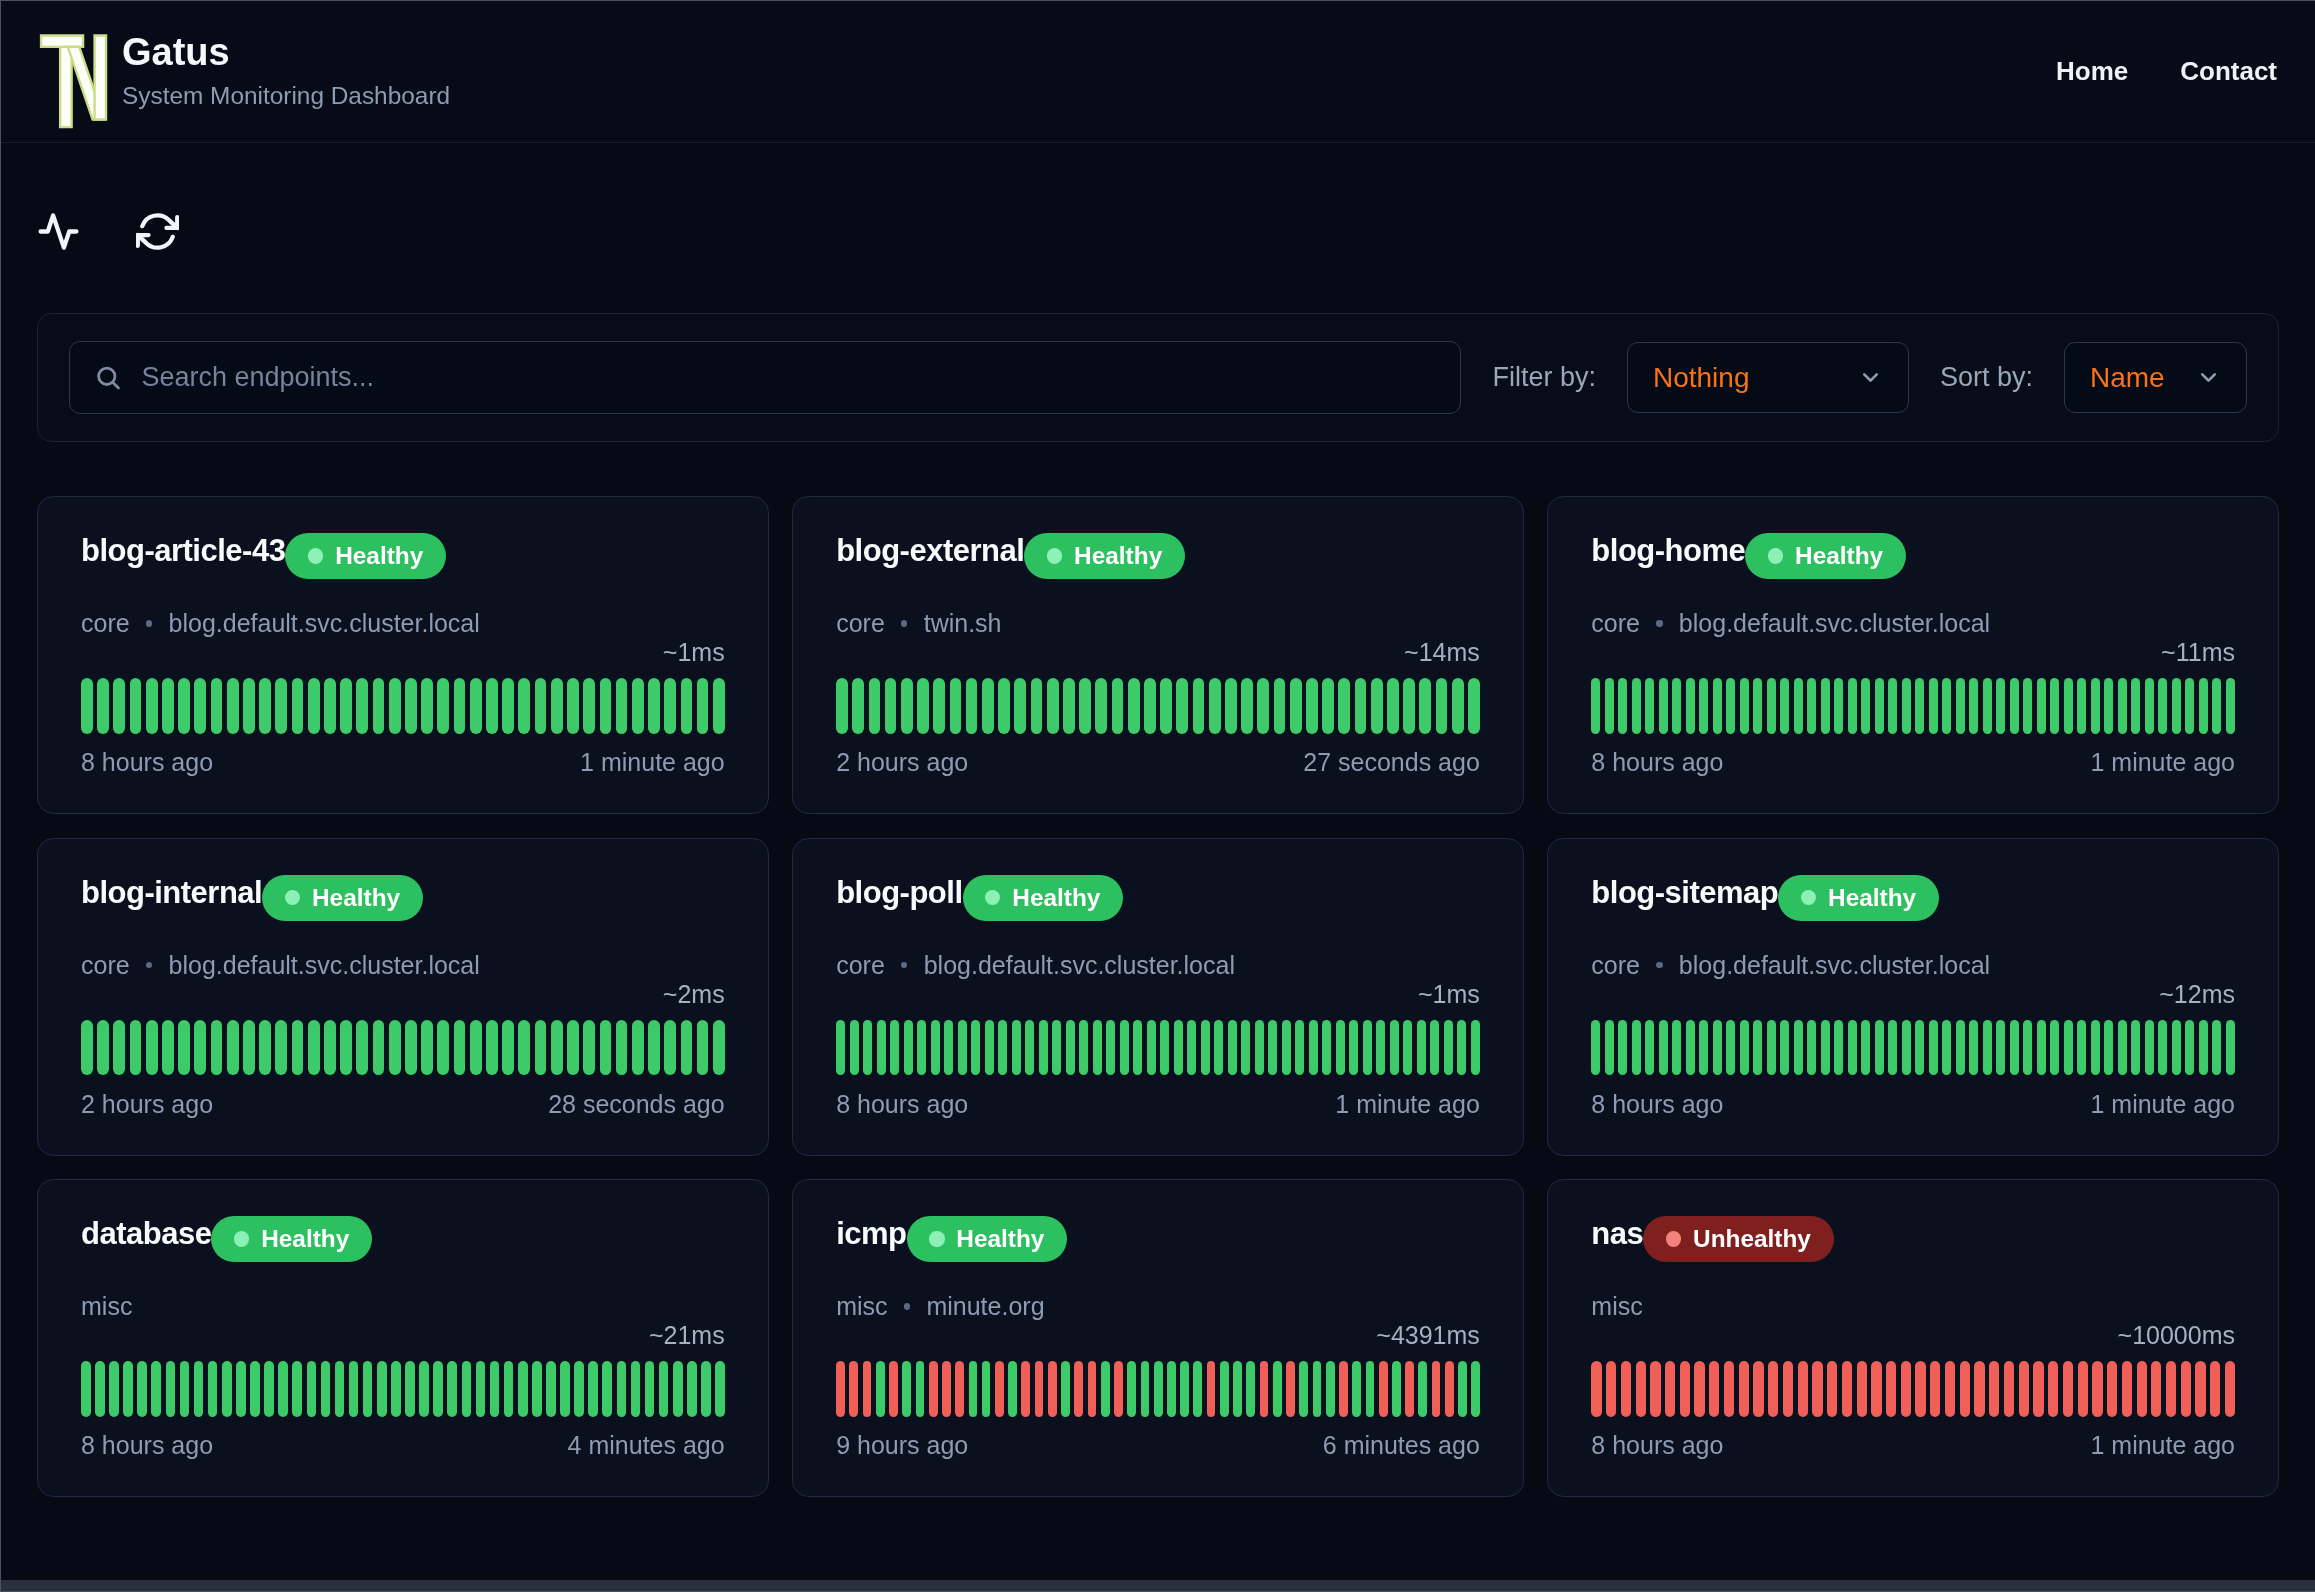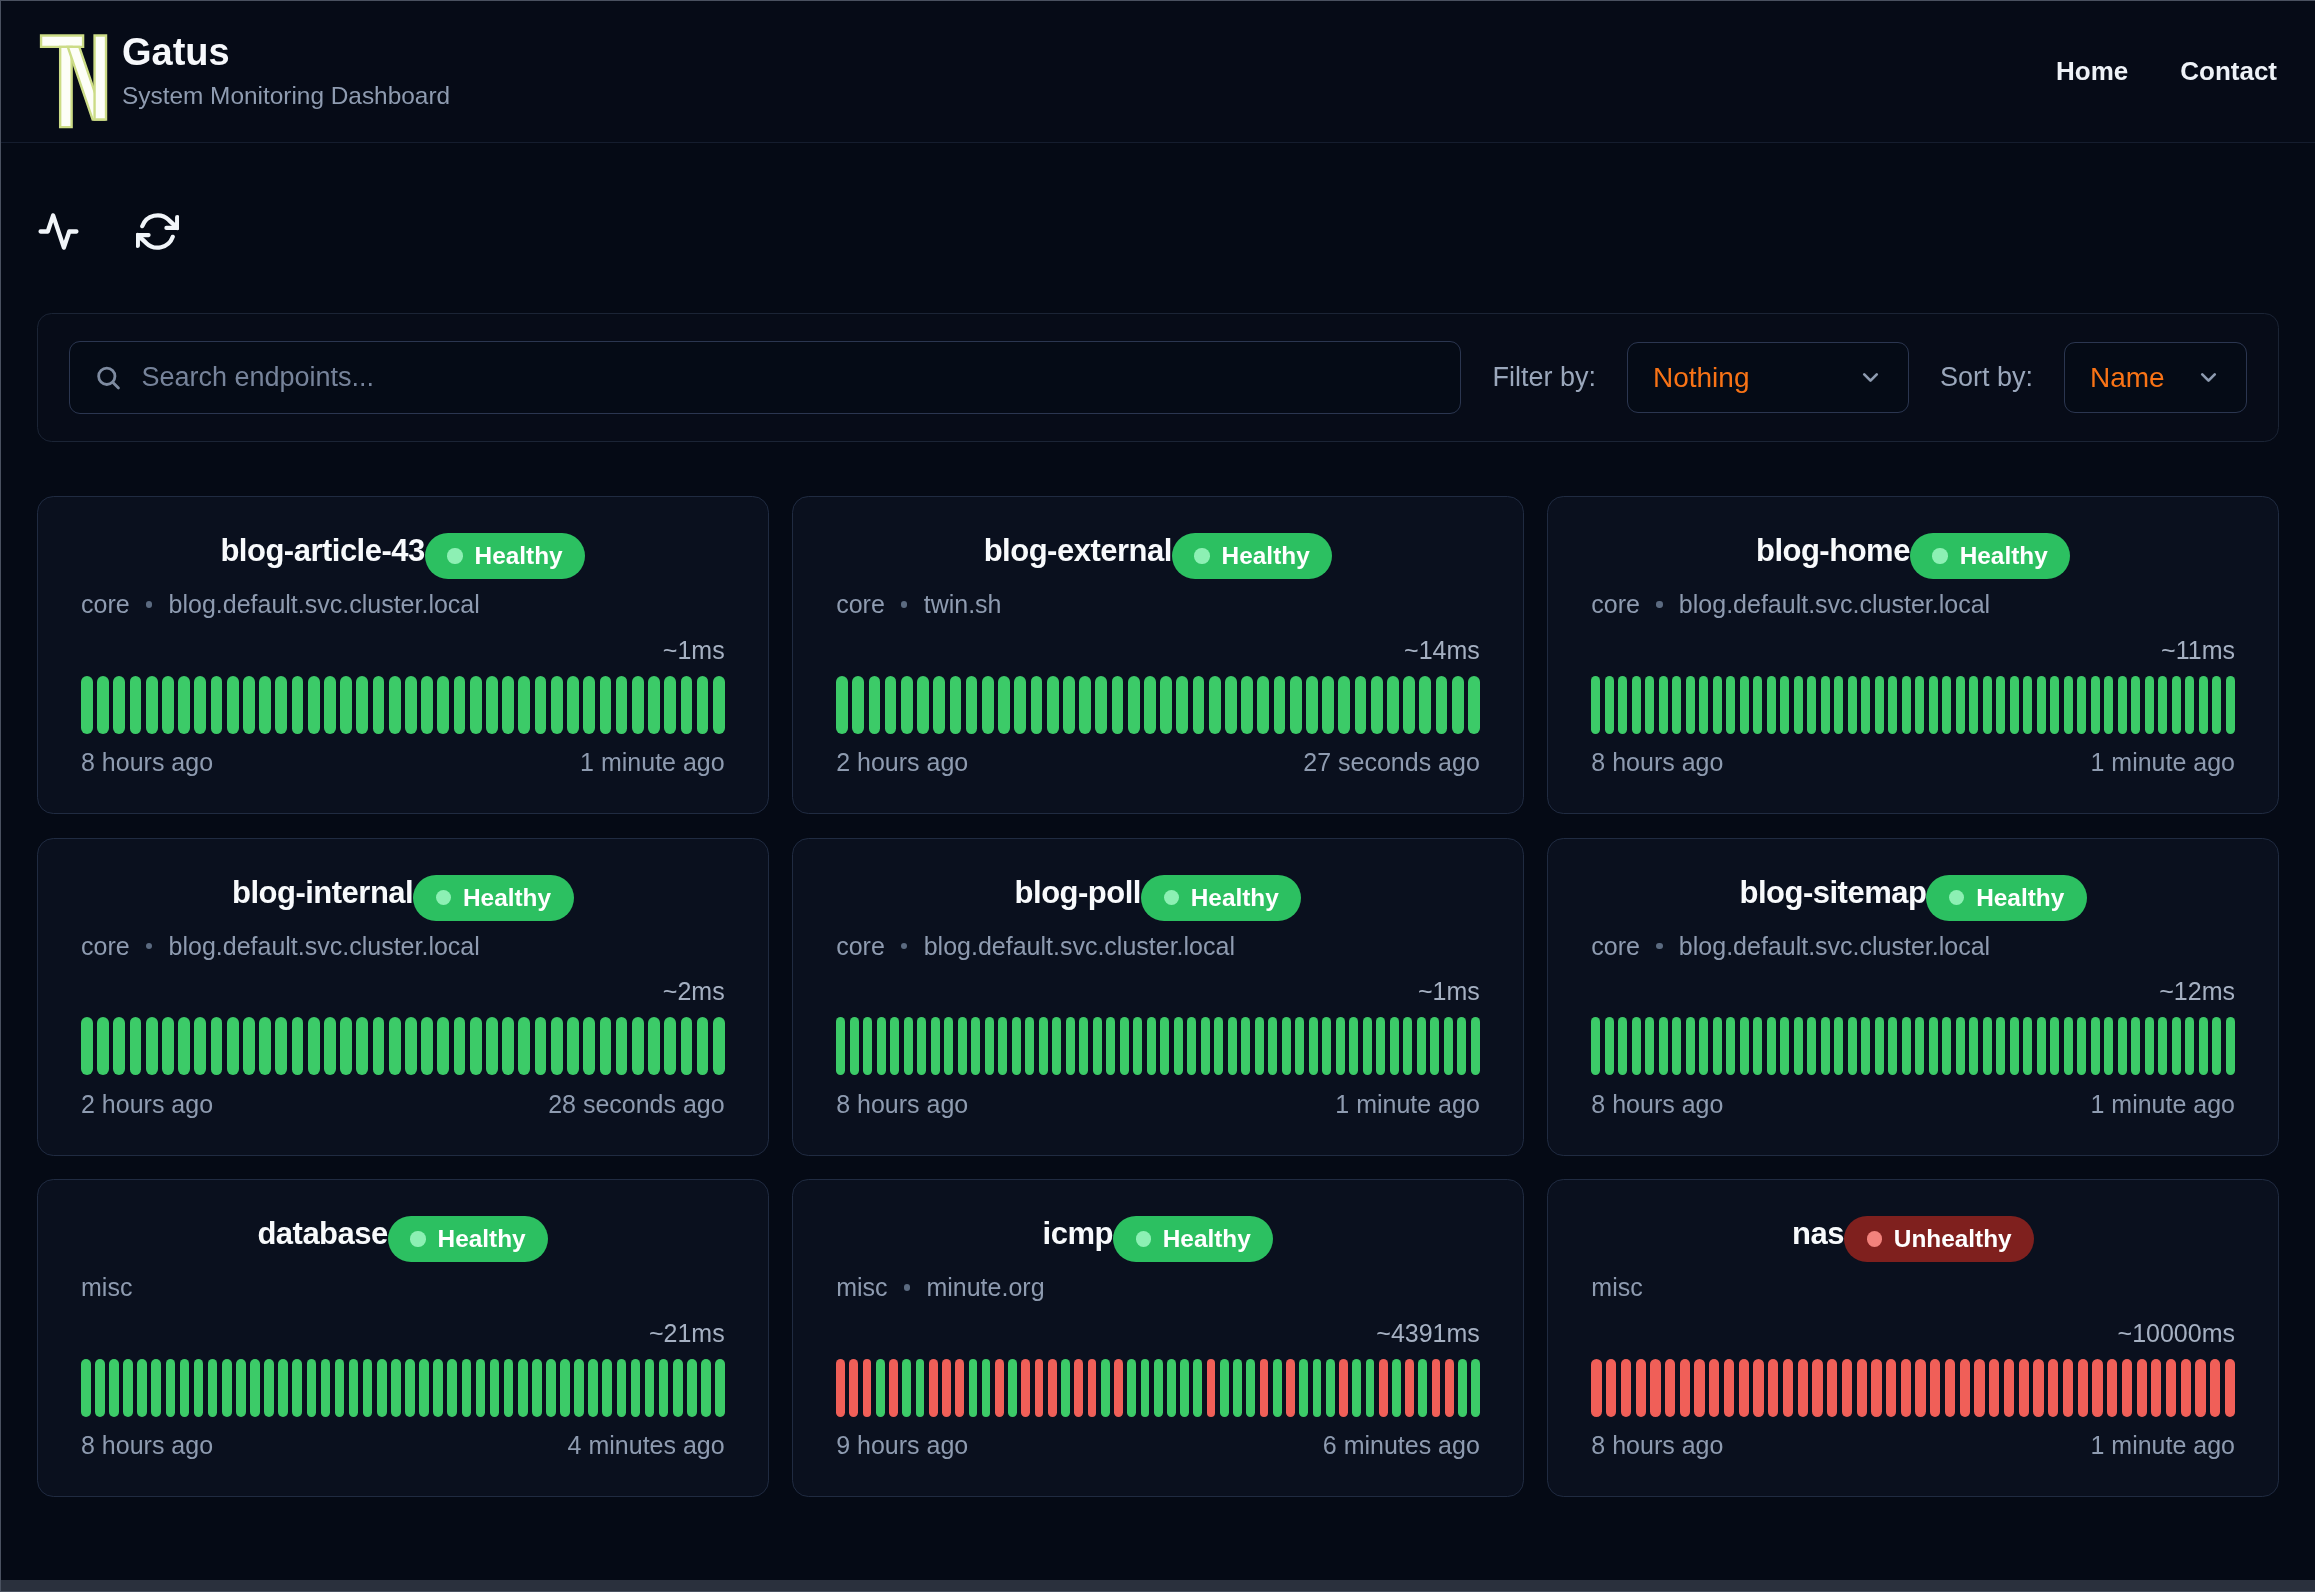--- a/index.html
+++ b/index.html
@@ -31,29 +31,29 @@
   .search input{background:transparent;border:0;outline:0;color:#e2e8f0;font-size:27px;width:100%;font-family:"Liberation Sans",sans-serif}
   .search input::placeholder{color:#76839a}
   .ctl-label{font-size:27px;color:#9aa7bb;white-space:nowrap}
   .select{display:flex;align-items:center;justify-content:space-between;border:0.9px solid #2b3650;border-radius:11px;height:71px;padding:0 25px;background:#050b16;font-size:28px;color:#f97316;cursor:pointer;box-sizing:border-box}
   .select svg{width:25px;height:25px;stroke:#8e9bb0;fill:none;stroke-width:2.6;stroke-linecap:round;stroke-linejoin:round}
   .select.filter{width:282px}
   .select.sort{width:183px}
   
   .grid{display:grid;grid-template-columns:repeat(3,1fr);gap:23.5px;margin-top:54px}
   .card{height:318px;box-sizing:border-box;background:#0a101e;border:0.9px solid #202b41;border-radius:16.3px;padding:36px 43px;display:flex;flex-direction:column;cursor:pointer}
-  .card-head{display:flex;justify-content:center;align-items:flex-start}
+  .card-head{display:flex;justify-content:flex-start;align-items:flex-start}
   .card-title{font-size:31px;font-weight:700;margin:0;color:#f8fafc;letter-spacing:-0.5px}
   .badge{display:flex;align-items:center;gap:11.8px;height:46px;padding:0 22.6px;border-radius:25px;font-size:24.4px;font-weight:700;color:#ffffff}
   .badge.healthy{background:var(--healthy)}
   .badge.unhealthy{background:var(--unhealthy)}
   .dot{width:15.4px;height:15.4px;border-radius:50%}
   .badge.healthy .dot{background:var(--healthy_dot)}
   .badge.unhealthy .dot{background:var(--unhealthy_dot)}
-  .card-meta{margin-top:11px;font-size:25px;color:#8e9bb0;display:flex;gap:16.3px;align-items:center}
+  .card-meta{margin-top:30px;font-size:25px;color:#8e9bb0;display:flex;gap:16.3px;align-items:center}
   .sep{width:6.3px;height:6.3px;border-radius:50%;background:#5b6a80;flex:none}
   .latency{margin-top:auto;align-self:flex-end;font-size:25px;color:#a5b0c2;margin-bottom:11px}
   .bars{display:flex;gap:4.5px;height:58px;align-items:stretch}
   .bar{flex:1;border-radius:6.3px}
   .bar.up{background:var(--bar_up)}
   .bar.down{background:var(--bar_down)}
   .card-foot{display:flex;justify-content:space-between;font-size:25px;color:#8e9bb0;margin-top:14.5px}
   .bottom-strip{position:absolute;left:0;right:0;bottom:0;height:11px;background:#2a303d}
 </style>
 </head>

